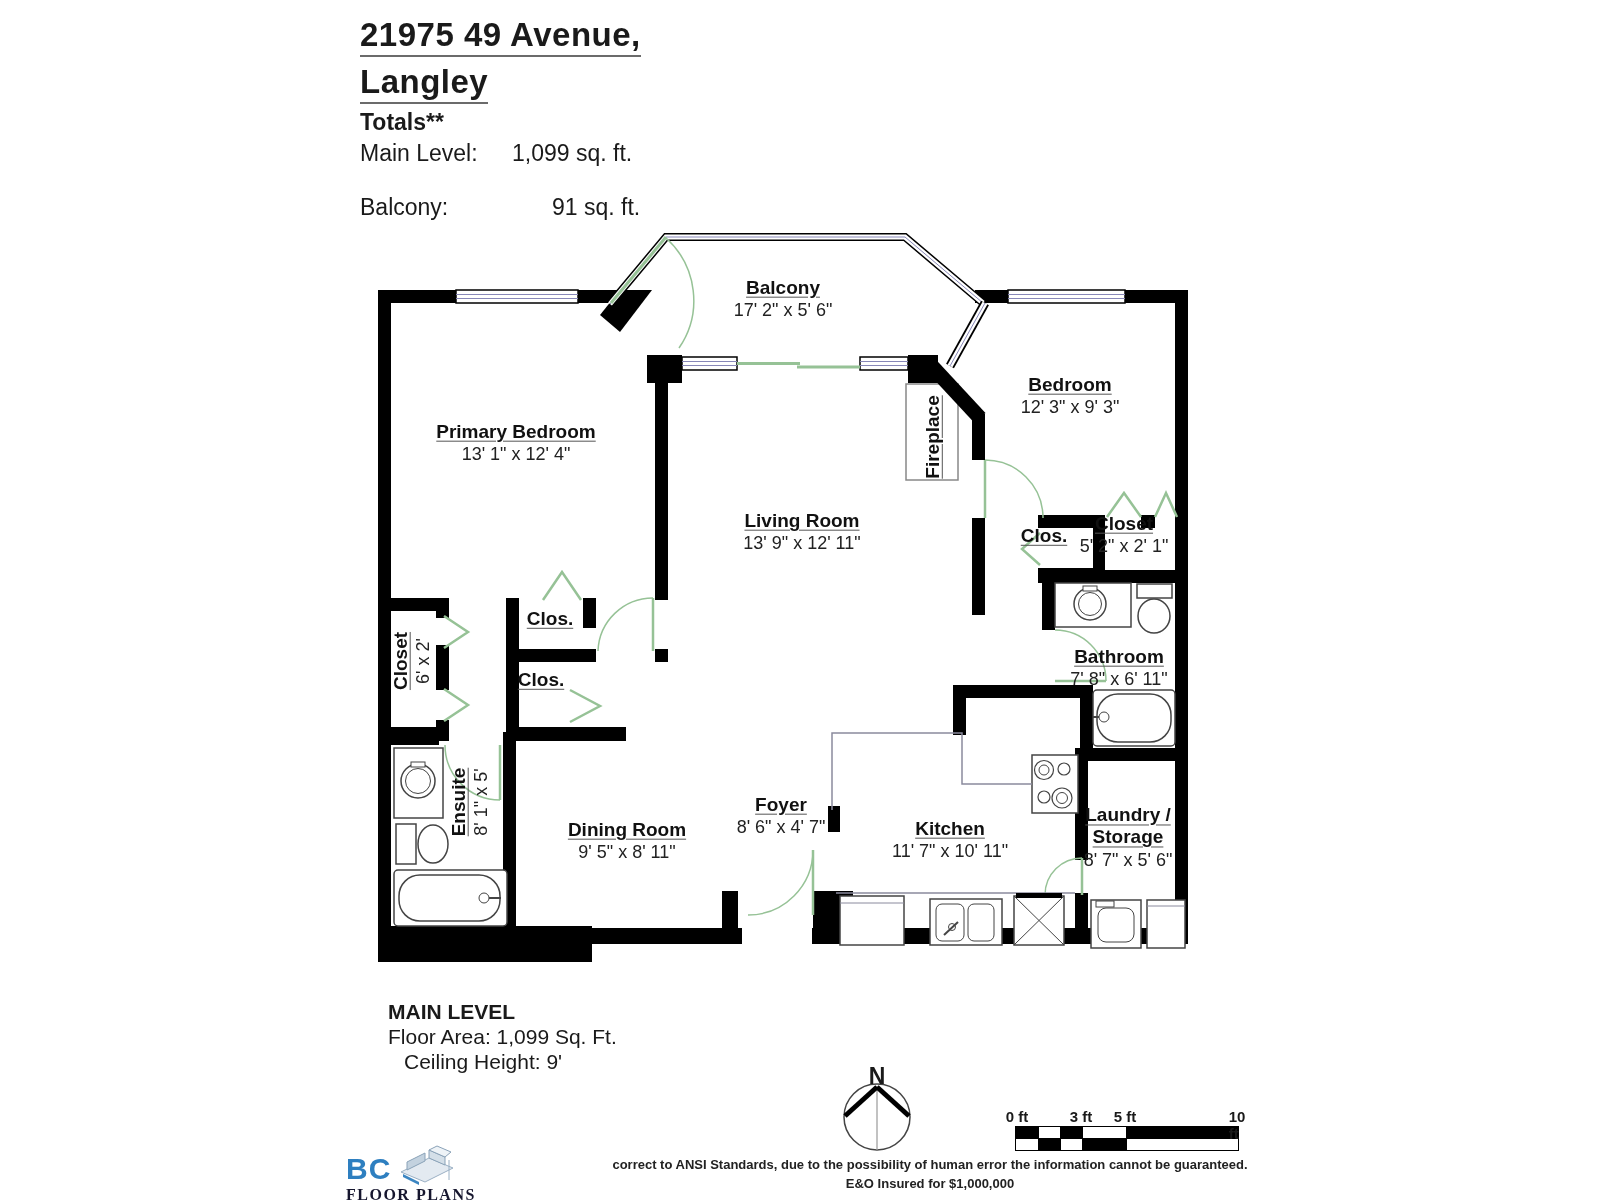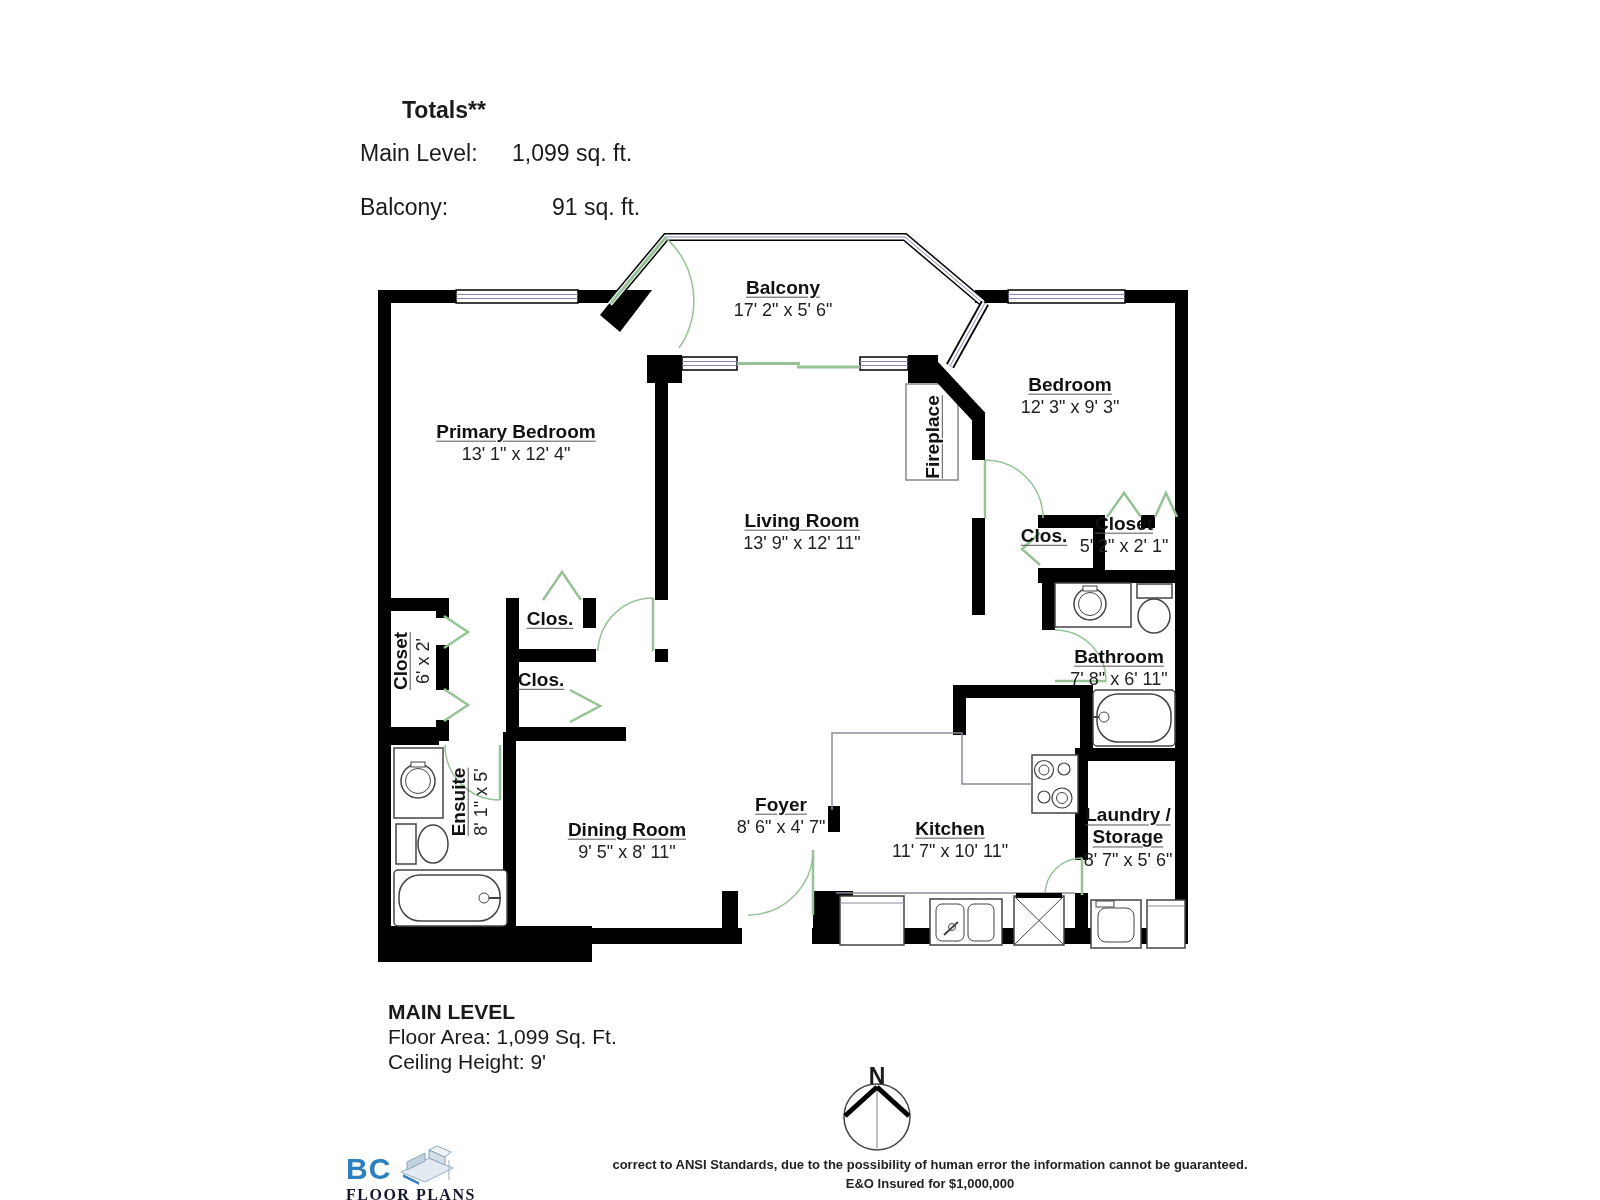--- a/index.html
+++ b/index.html
@@ -245,21 +245,25 @@
     </g>
 
     <g fill="none">
       <circle cx="877" cy="1117" r="33" stroke="#444" stroke-width="1.5"></circle>
       <line x1="877" y1="1086" x2="877" y2="1150" stroke="#999" stroke-width="1.2"></line>
       <path d="M 877,1087 L 845,1116" stroke="#000" stroke-width="5"></path>
       <path d="M 877,1087 L 909,1116" stroke="#000" stroke-width="5"></path>
     </g>
   </svg>
 
-  <div class="abs totals-label" style="left:360px;top:97px;margin-left:42px;">Totals**</div>
+  <div class="abs" style="left:360px;top:16px;">
+    <div class="title"><span class="underlined">21975 49 Avenue,</span></div>
+    <div class="title" style="margin-top:9px;"><span class="underlined">Langley</span></div>
+  </div>
+  <div class="abs totals-label" style="left:360px;top:109px;">Totals**</div>
   <div class="abs totals-text" style="left:360px;top:140px;">Main Level:</div>
   <div class="abs totals-text" style="left:512px;top:140px;">1,099 sq. ft.</div>
   <div class="abs totals-text" style="left:360px;top:194px;">Balcony:</div>
   <div class="abs totals-text" style="left:552px;top:194px;">91 sq. ft.</div>
 
   <div class="room-label" style="left:783px;top:299px;">
     <div class="room-name">Balcony</div>
     <div class="room-dims">17' 2" x 5' 6"</div>
   </div>
   <div class="room-label" style="left:516px;top:443px;">
@@ -315,24 +319,48 @@
     <div class="room-dims">11' 7" x 10' 11"</div>
   </div>
   <div class="room-label" style="left:1128px;top:838px;">
     <div class="room-name">Laundry /</div>
     <div class="room-name">Storage</div>
     <div class="room-dims">8' 7" x 5' 6"</div>
   </div>
 
   <div class="abs footer-head" style="left:388px;top:1000px;">MAIN LEVEL</div>
   <div class="abs footer-line" style="left:388px;top:1025px;">Floor Area: 1,099 Sq. Ft.</div>
-  <div class="abs footer-line" style="left:388px;top:1050px;text-align:center;">Ceiling Height: 9'</div>
+  <div class="abs footer-line" style="left:404px;top:1050px;text-align:center;">Ceiling Height: 9'</div>
 
   <div class="abs compass-n" style="left:877px;top:1063px;transform:translateX(-50%);">N</div>
 
+  <div class="scale-wrap">
+    <div class="scale-labels">
+      <span style="left:2px;">0 ft</span>
+      <span style="left:66px;">3 ft</span>
+      <span style="left:110px;">5 ft</span>
+      <span style="left:222px;">10 ft</span>
+    </div>
+    <div class="scale-bar">
+      <div class="scale-row">
+        <div class="cell cb" style="width:22px;"></div>
+          <div class="cell cw" style="width:22px;"></div>
+        <div class="cell cb" style="width:22px;"></div>
+          <div class="cell cw" style="width:44px;"></div>
+        <div class="cell cb" style="width:112px;"></div>
+      </div>
+      <div class="scale-row">
+        <div class="cell cw" style="width:22px;"></div>
+          <div class="cell cb" style="width:22px;"></div>
+        <div class="cell cw" style="width:22px;"></div>
+          <div class="cell cb" style="width:44px;"></div>
+        <div class="cell cw" style="width:112px;"></div>
+      </div>
+    </div>
+  </div>
 
   <div class="abs" style="left:346px;top:1138px;">
     <div style="display:flex;align-items:flex-end;">
       <span class="logo-bc">BC</span>
       <svg width="62" height="48" viewBox="0 0 62 48" style="margin-left:4px;">
         <polygon points="6,34 34,20 58,30 30,44" fill="#e3eaf1" stroke="#9ab0c4" stroke-width="1"></polygon>
         <polygon points="12,32 12,24 30,15 30,23" fill="#c3d2df" stroke="#8aa2b8" stroke-width="1"></polygon>
         <polygon points="34,12 50,19 50,27 34,20" fill="#d4dfe8" stroke="#8aa2b8" stroke-width="1"></polygon>
         <polygon points="34,12 42,8 56,14 50,19" fill="#eef3f7" stroke="#8aa2b8" stroke-width="1"></polygon>
         <polygon points="8,36 24,44 24,47 8,39" fill="#3c86c2"></polygon>

